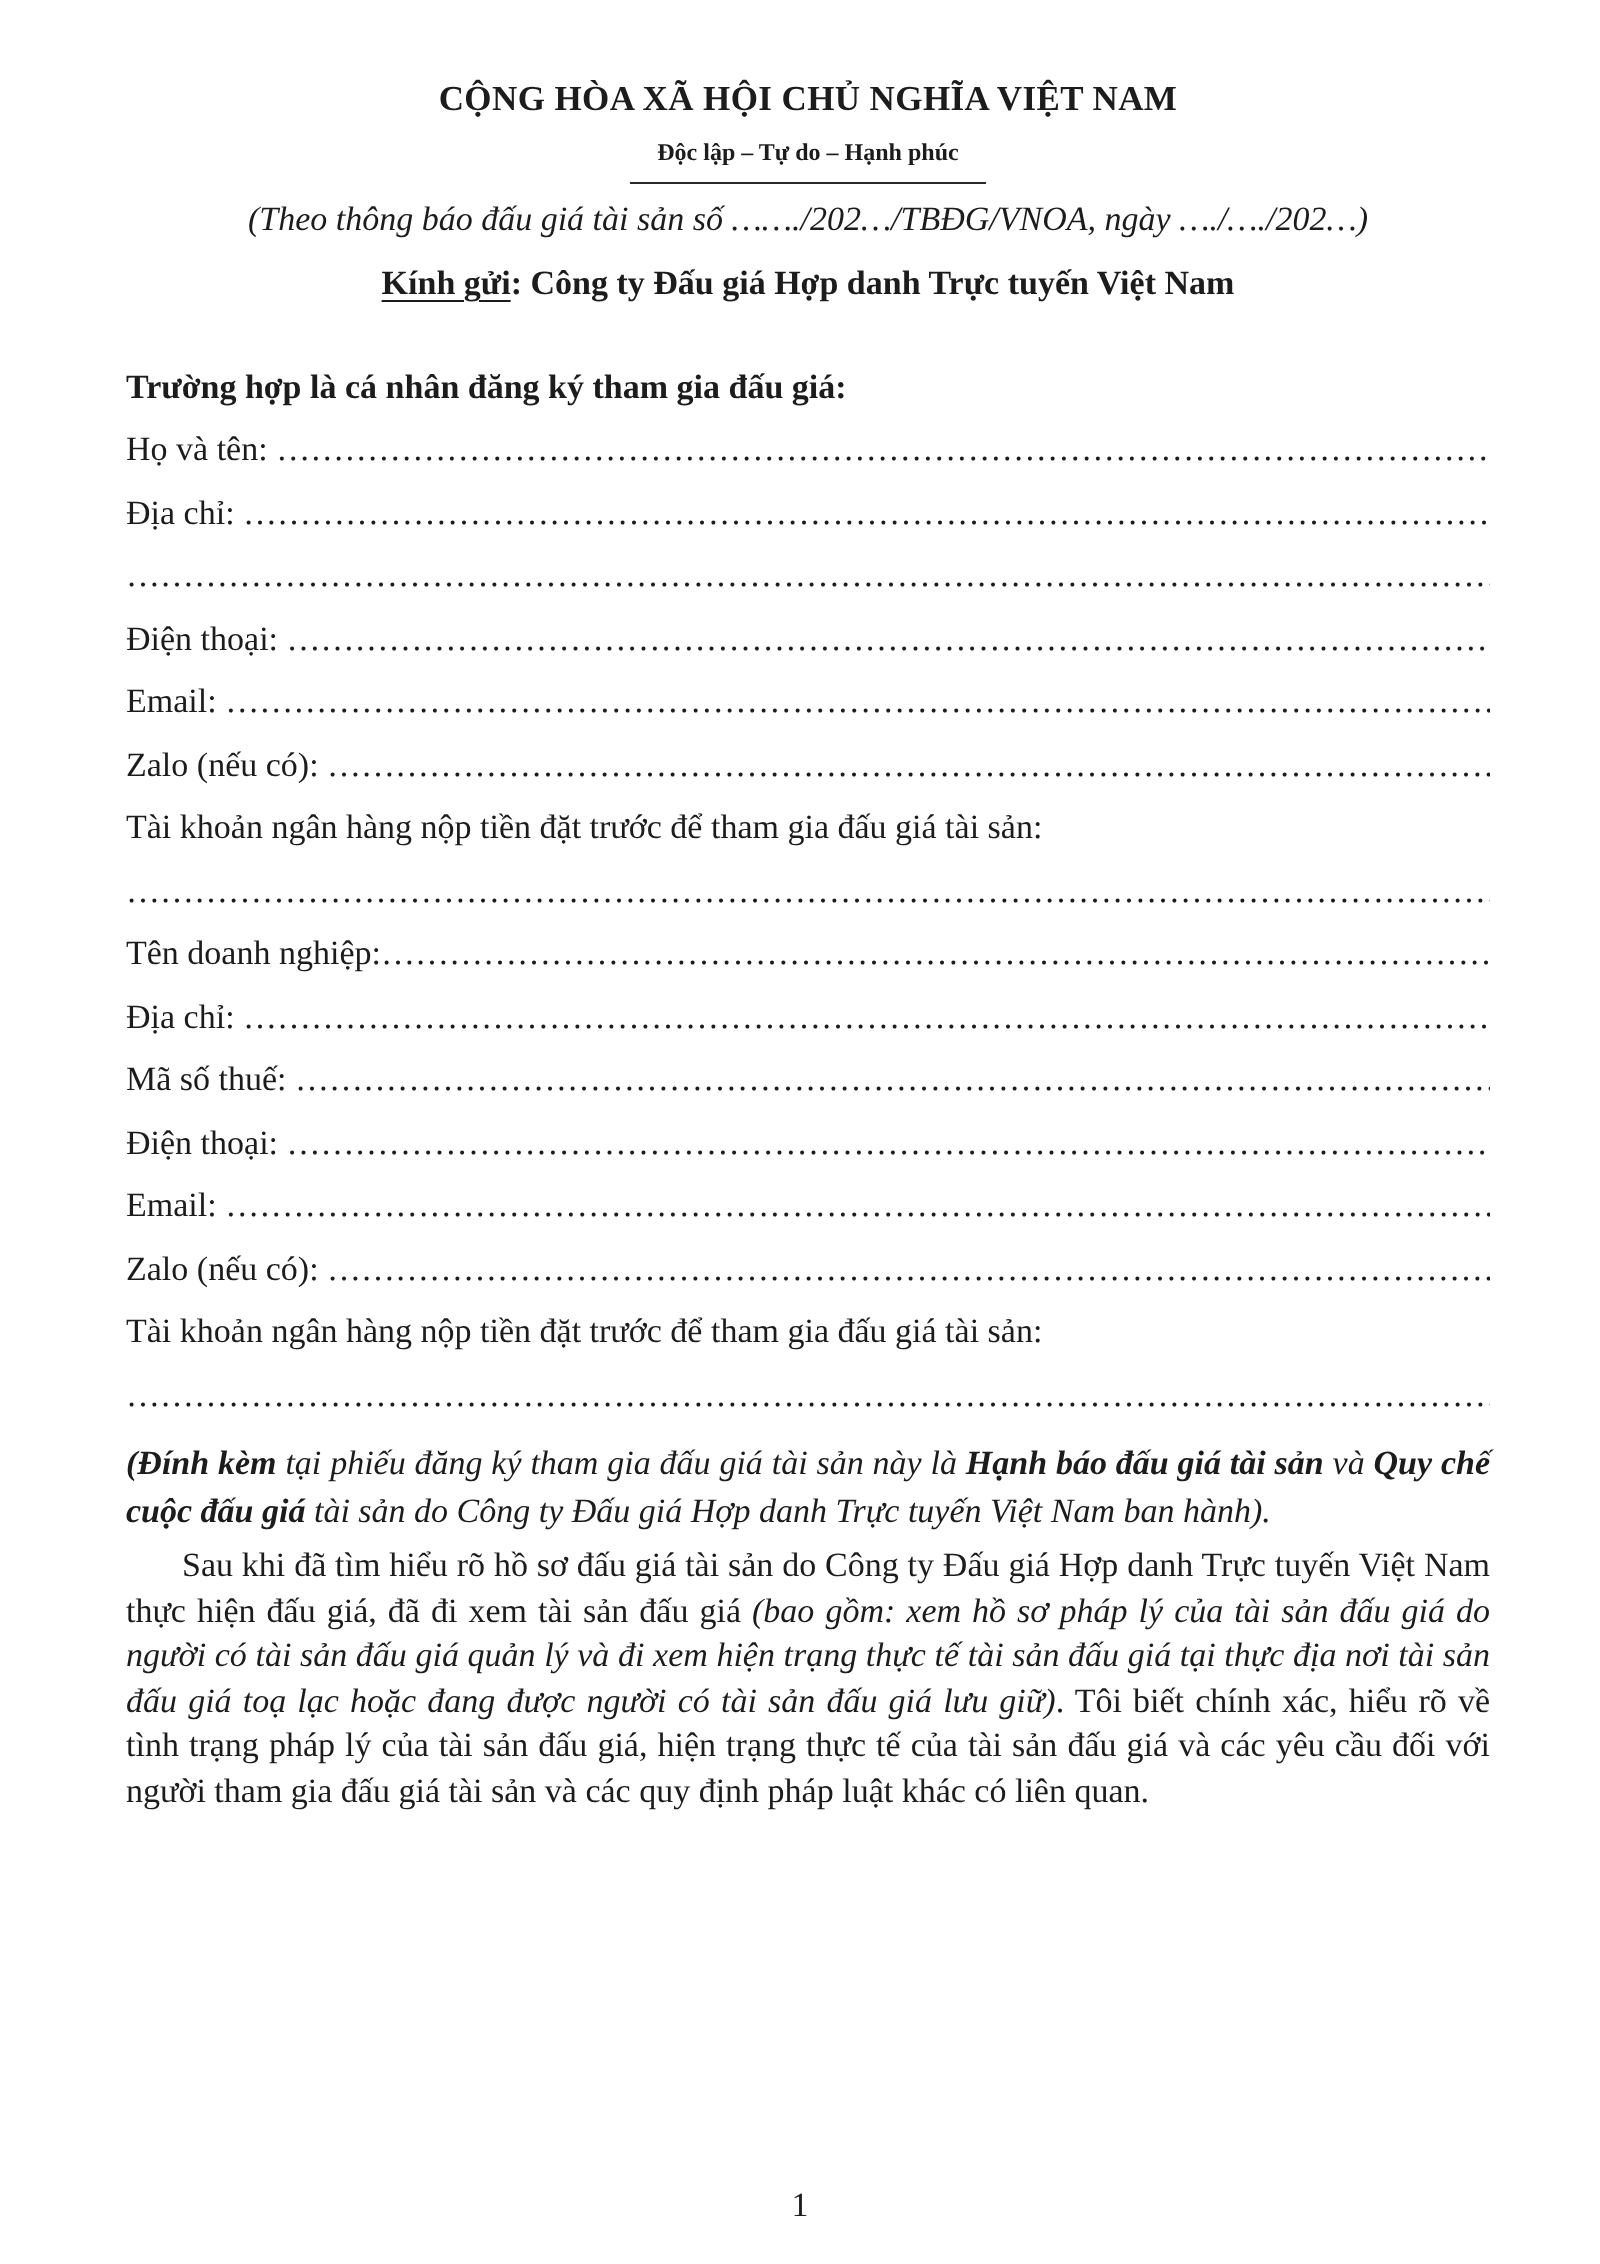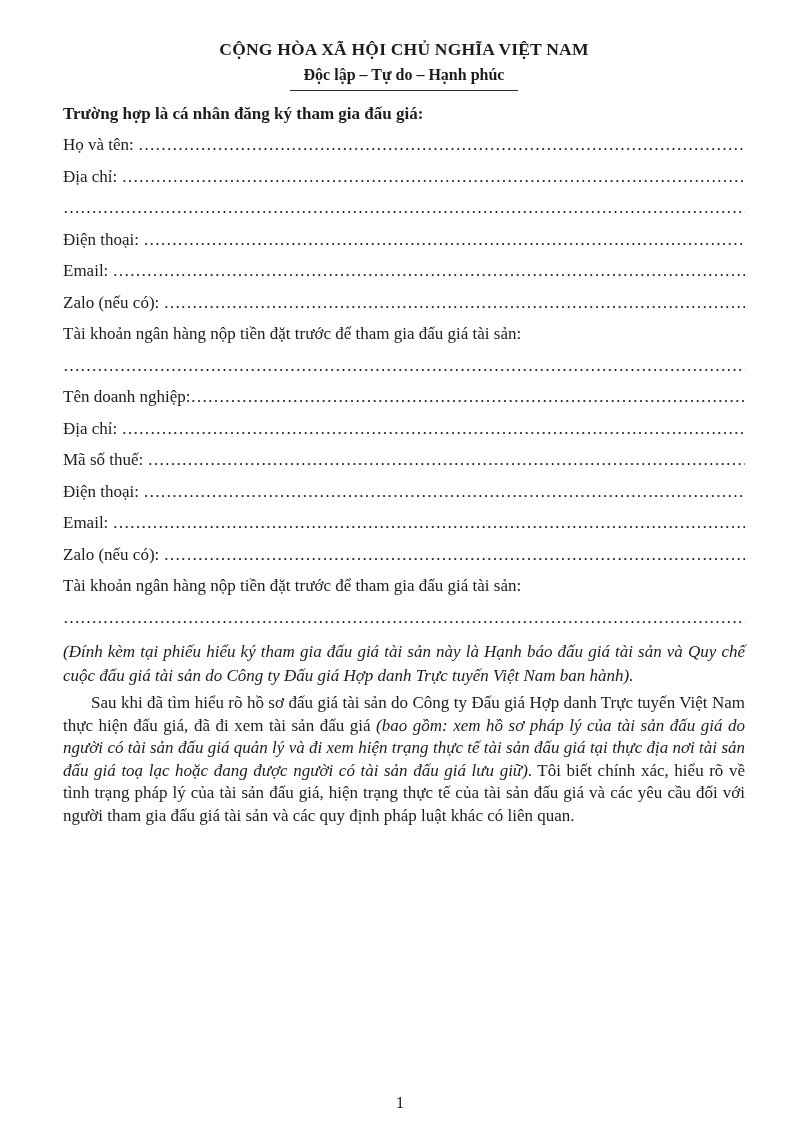--- a/index.html
+++ b/index.html
@@ -6,47 +6,51 @@
   .page {
     width:800px; height:1132px; box-sizing:border-box;
     margin:0 auto; background:#ffffff; color:#1c1c1c;
     font-family:"Liberation Serif","DejaVu Serif",serif;
     font-size:17px; padding:36px 55px 0 63px; overflow:hidden;
     position:relative;
   }
   .center { text-align:center; }
   .nat-header { font-weight:bold; font-size:17.5px; line-height:26px; letter-spacing:.2px; }
   .motto-wrap { text-align:center; line-height:26px; }
-  .motto { display:inline-block; font-weight:bold; font-size:16px; padding:0 14px 2px 14px; border-bottom:1.6px solid #2a2a2a; }
+  .motto { display:inline-block; font-weight:bold; font-size:12px; padding:0 14px 2px 14px; border-bottom:1.6px solid #2a2a2a; }
   .date-line { text-align:right; font-style:italic; margin-top:24px; line-height:24px; }
   .form-title { text-align:center; font-weight:bold; font-size:18.5px; margin-top:5px; line-height:26px; }
   .form-subtitle { text-align:center; font-style:italic; margin-top:6px; line-height:24px; }
   .recipient { text-align:center; font-weight:bold; margin-top:7px; line-height:26px; }
   .recipient .ul { text-decoration:underline; text-underline-offset:3px; }
-  .sec-heading { font-weight:bold; margin-top:7px; line-height:31px; white-space:nowrap; overflow:hidden; }
+  .sec-heading { font-weight:bold; margin-top:23px; line-height:31px; white-space:nowrap; overflow:hidden; }
   .sec-heading .plain { font-weight:normal; }
   .line { line-height:31.5px; white-space:nowrap; overflow:hidden; }
   .note { font-style:italic; text-align:justify; margin-top:7px; line-height:23.5px; }
-  .note .b { font-weight:normal; }
+  .note .b { font-weight:bold; }
   .decl { text-align:justify; margin-top:5px; line-height:22.5px; text-indent:28px; }
   .decl .i { font-style:italic; }
   .pageno { position:absolute; bottom:18px; left:0; right:0; text-align:center; line-height:22px; }
 </style>
 </head>
 <body>
 
 <div class="page">
 
   <div class="nat-header center">CỘNG HÒA XÃ HỘI CHỦ NGHĨA VIỆT NAM</div>
   <div class="motto-wrap">
     <span class="motto">Độc lập – Tự do – Hạnh phúc</span>
   </div>
 
 
+  <div class="form-subtitle">(Theo thông báo đấu giá tài sản số ……./202…/TBĐG/VNOA, ngày …./…./202…)</div>
 
+  <div class="recipient">
+    <span class="ul">Kính gửi</span><span>: Công ty Đấu giá Hợp danh Trực tuyến Việt Nam</span>
+  </div>
 
   <div class="sec-heading">Trường hợp là cá nhân đăng ký tham gia đấu giá:</div>
   <div class="line">Họ và tên: ………………………………………………………………………………………………………………………………......</div>
   <div class="line">Địa chỉ: …………………………………………………………………………………………………………………………………</div>
   <div class="line">………………………………………………………………………………………………………………………………………........</div>
   <div class="line">Điện thoại: ……………………………………………………………………………………………………………………………...</div>
   <div class="line">Email: …………………………………………………………………………………………………………………………...........</div>
   <div class="line">Zalo (nếu có): ……………………………………………………………………………………………………………….............</div>
   <div class="line">Tài khoản ngân hàng nộp tiền đặt trước để tham gia đấu giá tài sản:</div>
   <div class="line">…………………………………………………………………………………………………………………………………………</div>
@@ -54,21 +58,21 @@
   <div class="line">Tên doanh nghiệp:…………………………………………………………………………………………………...……….</div>
   <div class="line">Địa chỉ: ………………………………………………………………………………………………………………....……</div>
   <div class="line">Mã số thuế: ………………………………………………………………………………………………………...……....</div>
   <div class="line">Điện thoại: ………………………………………………………………………………………………………...………</div>
   <div class="line">Email: ………………………………………………………………………………………………………………....…...</div>
   <div class="line">Zalo (nếu có): ……………………………………………………………………………………………………………….</div>
   <div class="line">Tài khoản ngân hàng nộp tiền đặt trước để tham gia đấu giá tài sản:</div>
   <div class="line">…………………………………………………………………………………………………………………………………...</div>
 
   <div class="note">
-    <span class="b">(Đính kèm</span><span> tại phiếu hiểu ký tham gia đấu giá tài sản này là </span><span class="b">Hạnh báo đấu giá tài sản</span><span> và </span><span class="b">Quy chế cuộc đấu giá</span><span> tài sản do Công ty Đấu giá Hợp danh Trực tuyến Việt Nam ban hành).</span>
+    <span class="b">(Đính kèm</span><span> tại phiếu đăng ký tham gia đấu giá tài sản này là </span><span class="b">Hạnh báo đấu giá tài sản</span><span> và </span><span class="b">Quy chế cuộc đấu giá</span><span> tài sản do Công ty Đấu giá Hợp danh Trực tuyến Việt Nam ban hành).</span>
   </div>
 
   <div class="decl">
     <span>Sau khi đã tìm hiểu rõ hồ sơ đấu giá tài sản do Công ty Đấu giá Hợp danh Trực tuyến Việt Nam thực hiện đấu giá, đã đi xem tài sản đấu giá </span><span class="i">(bao gồm: xem hồ sơ pháp lý của tài sản đấu giá do người có tài sản đấu giá quản lý và đi xem hiện trạng thực tế tài sản đấu giá tại thực địa nơi tài sản đấu giá toạ lạc hoặc đang được người có tài sản đấu giá lưu giữ)</span><span>. Tôi biết chính xác, hiểu rõ về tình trạng pháp lý của tài sản đấu giá, hiện trạng thực tế của tài sản đấu giá và các yêu cầu đối với người tham gia đấu giá tài sản và các quy định pháp luật khác có liên quan.</span>
   </div>
 
   <div class="pageno">1</div>
 
 </div>
 

